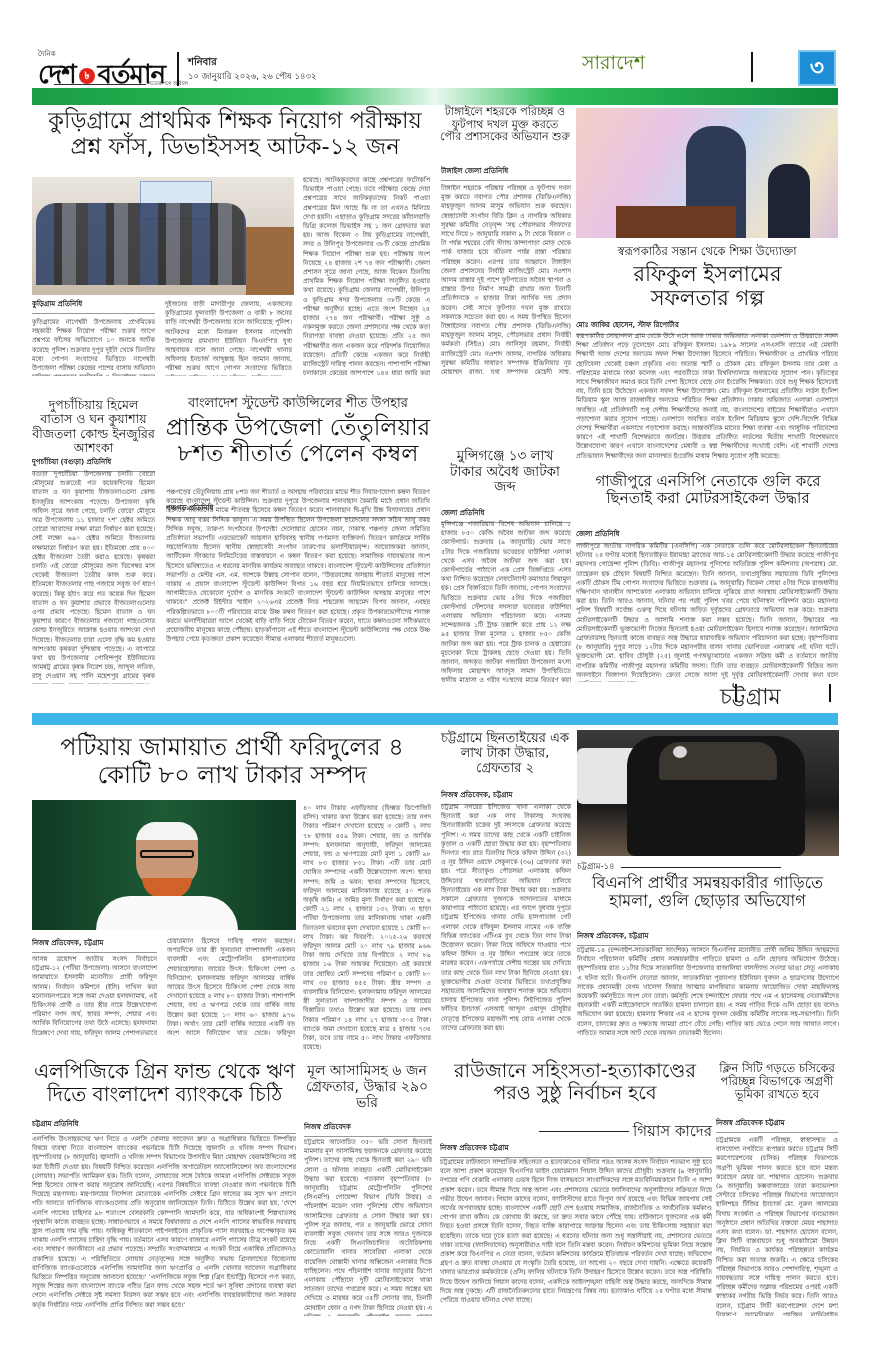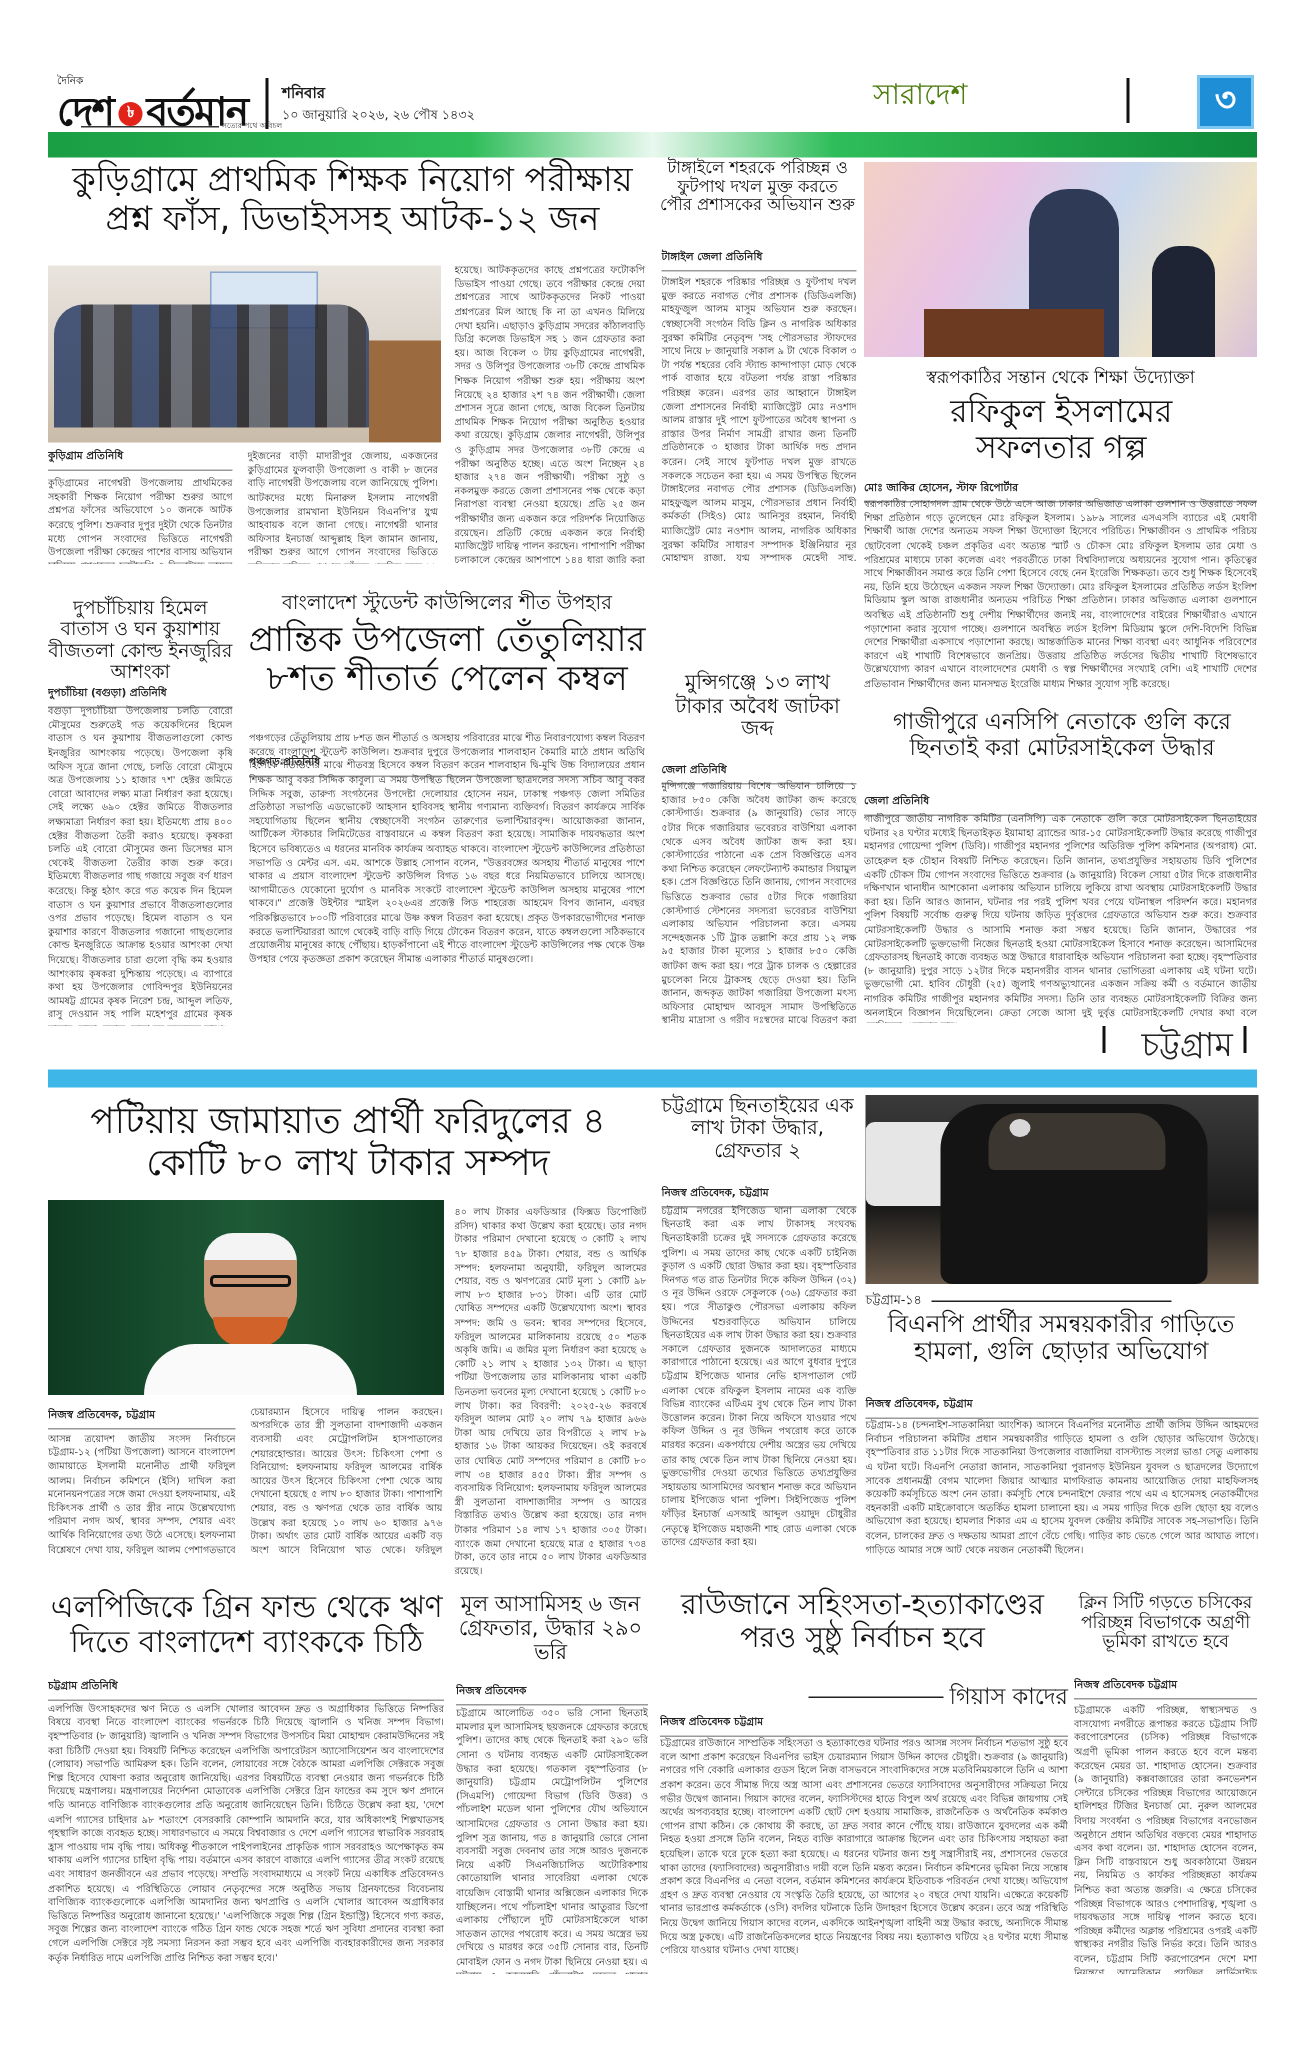--- a/index.html
+++ b/index.html
@@ -81,21 +81,21 @@
 
 <div class="abs head-xl" style="left:440px;top:448px;width:130px;font-size:13.5px;">মুন্সিগঞ্জে ১৩ লাখ টাকার অবৈধ জাটকা জব্দ</div>
 <div class="abs byline" style="left:441px;top:507px;width:130px;">জেলা প্রতিনিধি</div>
 <div class="abs body-text" style="left:441px;top:520px;width:130px;height:162px;">মুন্সিগঞ্জে গজারিয়ায় বিশেষ অভিযান চালিয়ে ১ হাজার ৮৫০ কেজি অবৈধ জাটকা জব্দ করেছে কোস্টগার্ড। শুক্রবার (৯ জানুয়ারি) ভোর সাড়ে ৫টার দিকে গজারিয়ার ভবেরচর বাউশিয়া এলাকা থেকে এসব অবৈধ জাটকা জব্দ করা হয়। কোস্টগার্ডের পাঠানো এক প্রেস বিজ্ঞপ্তিতে এসব কথা নিশ্চিত করেছেন লেফটেন্যান্ট কমান্ডার সিয়ামুল হক। প্রেস বিজ্ঞপ্তিতে তিনি জানায়, গোপন সংবাদের ভিত্তিতে শুক্রবার ভোর ৫টার দিকে গজারিয়া কোস্টগার্ড স্টেশনের সদস্যরা ভবেরচর বাউশিয়া এলাকায় অভিযান পরিচালনা করে। এসময় সন্দেহজনক ১টি ট্রাক তল্লাশি করে প্রায় ১২ লক্ষ ৯৫ হাজার টাকা মূল্যের ১ হাজার ৮৫০ কেজি জাটকা জব্দ করা হয়। পরে ট্রাক চালক ও হেল্পারের মুচলেকা নিয়ে ট্রাকসহ ছেড়ে দেওয়া হয়। তিনি জানান, জব্দকৃত জাটকা গজারিয়া উপজেলা মৎস্য অফিসার মোহাম্মদ আবদুস সামাদ উপস্থিতিতে স্থানীয় মাদ্রাসা ও গরীব দুঃস্থদের মাঝে বিতরণ করা হয়।</div>
 
 <div class="abs head-xl" style="left:578px;top:473px;width:260px;font-size:15px;">গাজীপুরে এনসিপি নেতাকে গুলি করে ছিনতাই করা মোটরসাইকেল উদ্ধার</div>
 <div class="abs byline" style="left:576px;top:528px;width:262px;">জেলা প্রতিনিধি</div>
 <div class="abs body-text" style="left:576px;top:542px;width:262px;height:140px;">গাজীপুরে জাতীয় নাগরিক কমিটির (এনসিপি) এক নেতাকে গুলি করে মোটরসাইকেল ছিনতাইয়ের ঘটনার ২৪ ঘণ্টার মধ্যেই ছিনতাইকৃত ইয়ামাহা ব্র্যান্ডের আর-১৫ মোটরসাইকেলটি উদ্ধার করেছে গাজীপুর মহানগর গোয়েন্দা পুলিশ (ডিবি)। গাজীপুর মহানগর পুলিশের অতিরিক্ত পুলিশ কমিশনার (অপরাধ) মো. তাহেরুল হক চৌহান বিষয়টি নিশ্চিত করেছেন। তিনি জানান, তথ্যপ্রযুক্তির সহায়তায় ডিবি পুলিশের একটি চৌকস টিম গোপন সংবাদের ভিত্তিতে শুক্রবার (৯ জানুয়ারি) বিকেল সোয়া ৫টার দিকে রাজধানীর দক্ষিণখান থানাধীন আশকোনা এলাকায় অভিযান চালিয়ে লুকিয়ে রাখা অবস্থায় মোটরসাইকেলটি উদ্ধার করা হয়। তিনি আরও জানান, ঘটনার পর পরই পুলিশ খবর পেয়ে ঘটনাস্থল পরিদর্শন করে। মহানগর পুলিশ বিষয়টি সর্বোচ্চ গুরুত্ব দিয়ে ঘটনায় জড়িত দুর্বৃত্তদের গ্রেফতারে অভিযান শুরু করে। শুক্রবার মোটরসাইকেলটি উদ্ধার ও আসামি শনাক্ত করা সম্ভব হয়েছে। তিনি জানান, উদ্ধারের পর মোটরসাইকেলটি ভুক্তভোগী নিজের ছিনতাই হওয়া মোটরসাইকেল হিসাবে শনাক্ত করেছেন। আসামিদের গ্রেফতারসহ ছিনতাই কাজে ব্যবহৃত অস্ত্র উদ্ধারে ধারাবাহিক অভিযান পরিচালনা করা হচ্ছে। বৃহস্পতিবার (৮ জানুয়ারি) দুপুর সাড়ে ১২টার দিকে মহানগরীর বাসন থানার ভোগিতরা এলাকায় এই ঘটনা ঘটে। ভুক্তভোগী মো. হাবিব চৌধুরী (২৫) জুলাই গণঅভ্যুত্থানের একজন সক্রিয় কর্মী ও বর্তমানে জাতীয় নাগরিক কমিটির গাজীপুর মহানগর কমিটির সদস্য। তিনি তার ব্যবহৃত মোটরসাইকেলটি বিক্রির জন্য অনলাইনে বিজ্ঞাপন দিয়েছিলেন। ক্রেতা সেজে আসা দুই দুর্বৃত্ত মোটরসাইকেলটি দেখার কথা বলে ভোগিতরা এলাকায় যায়।</div>
 
 <div class="abs vbar" style="left:735px;top:684px;height:18px;"></div>
-<div class="abs section-ctg" style="left:761px;top:679px;text-align:center;">চট্টগ্রাম</div>
+<div class="abs section-ctg" style="left:720px;top:679px;text-align:center;">চট্টগ্রাম</div>
 <div class="abs vbar" style="left:829px;top:684px;height:18px;"></div>
 <div class="abs blue-band" style="left:32px;top:713px;width:806px;height:12px;"></div>
 
 <div class="abs head-xl" style="left:32px;top:734px;width:400px;font-size:24px;">পটিয়ায় জামায়াত প্রার্থী ফরিদুলের ৪ কোটি ৮০ লাখ টাকার সম্পদ</div>
 <div class="abs photo" style="left:32px;top:800px;width:264px;height:130px;background:linear-gradient(90deg,#0e3a22 0%,#1e5a36 50%,#0e3a22 100%);">
   <div class="abs" style="left:104px;top:22px;width:62px;height:22px;background:#f4f4f4;border-radius:30px 30px 4px 4px;"></div>
   <div class="abs" style="left:104px;top:40px;width:62px;height:48px;background:#c99776;border-radius:0 0 24px 24px;"></div>
   <div class="abs" style="left:108px;top:50px;width:54px;height:8px;border:2px solid #111;border-radius:3px;"></div>
   <div class="abs" style="left:110px;top:78px;width:50px;height:20px;background:#d1632a;border-radius:0 0 24px 24px;"></div>
   <div class="abs" style="left:64px;top:96px;width:142px;height:34px;background:#fafafa;border-radius:50px 50px 0 0;"></div>

